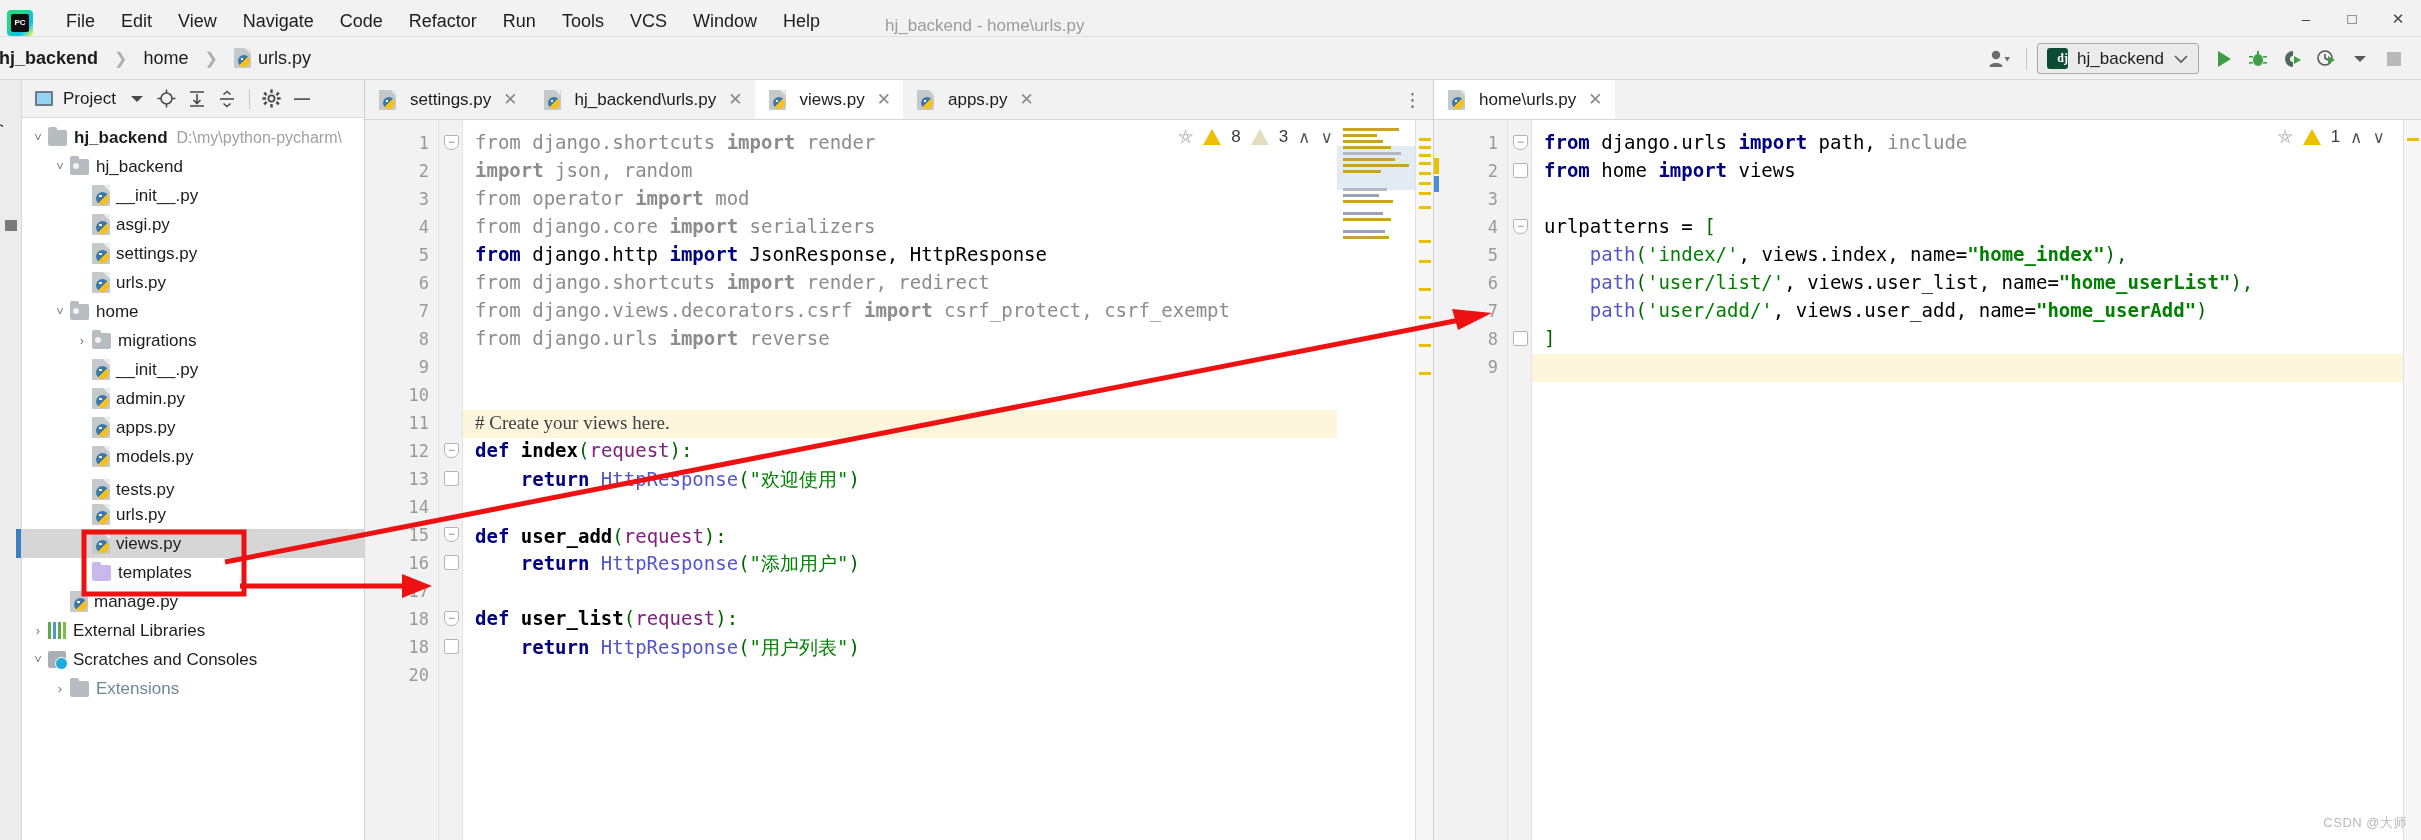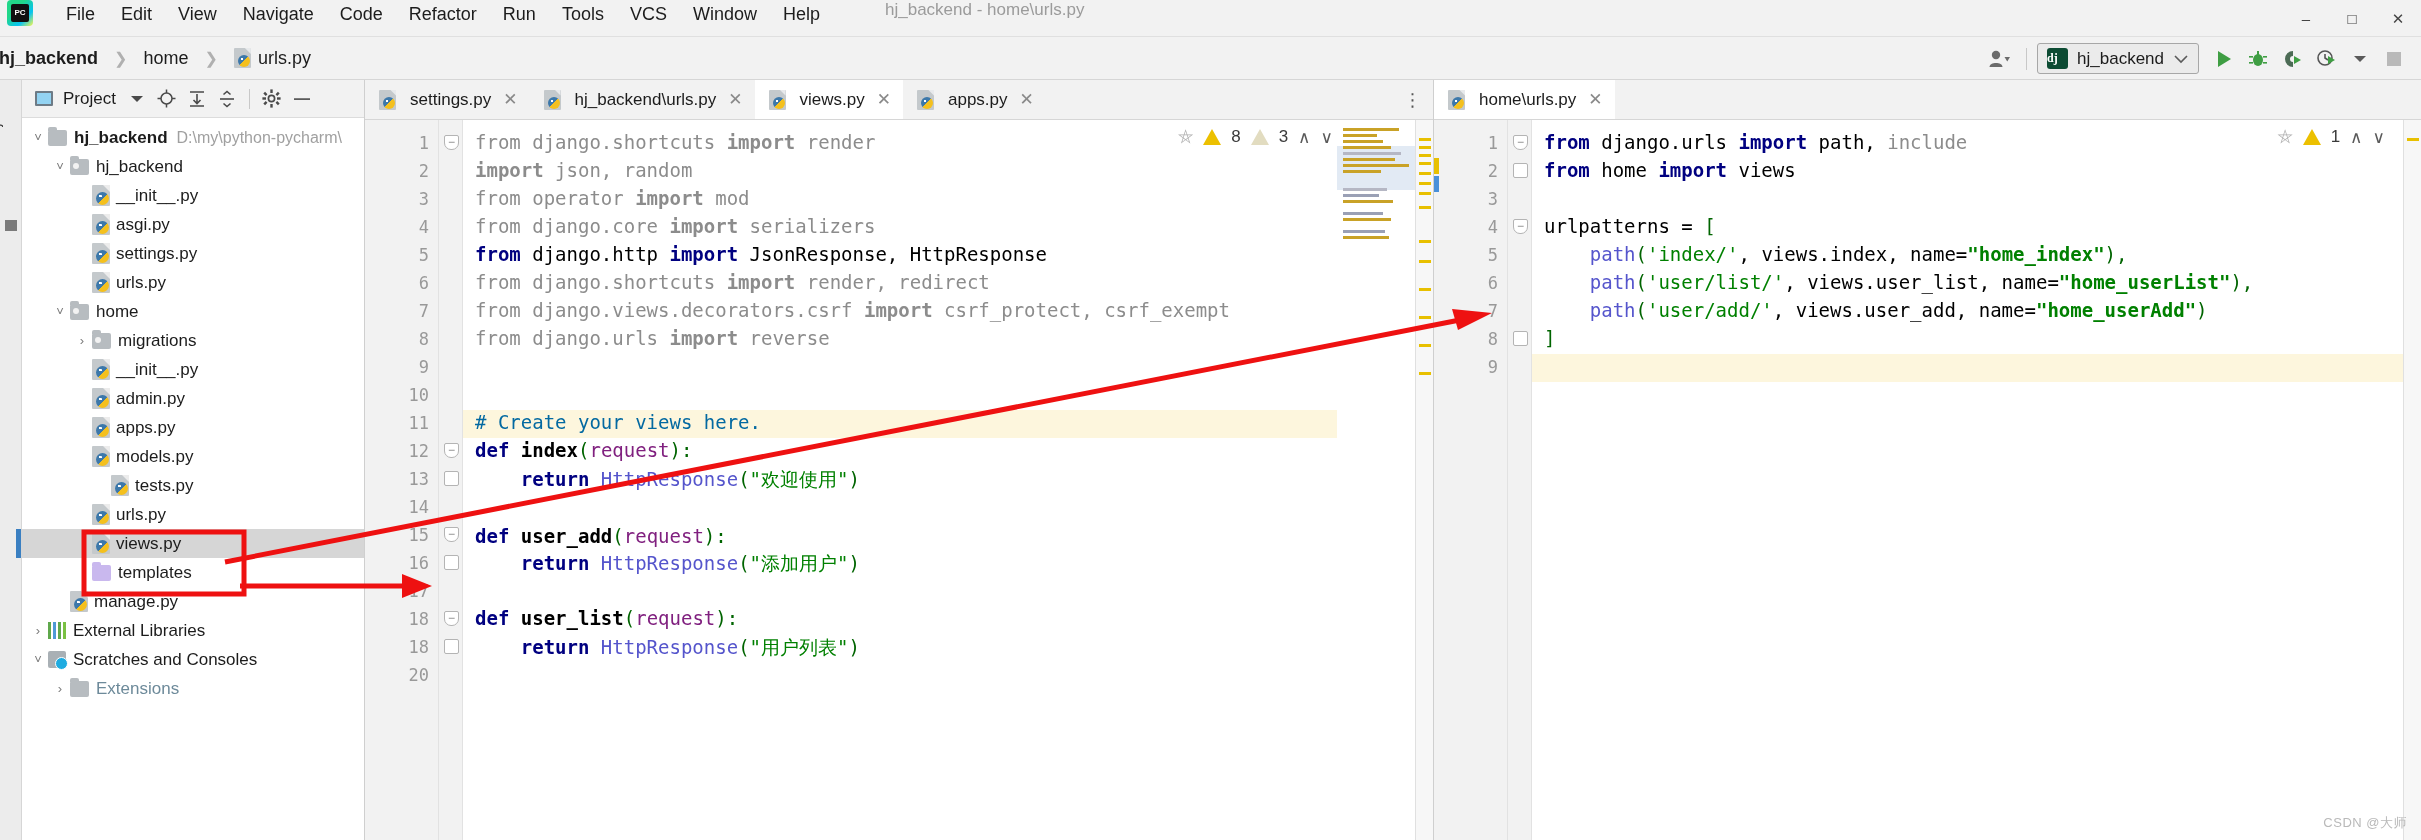--- a/index.html
+++ b/index.html
@@ -9,21 +9,21 @@
     overflow: hidden;
     background: #f2f2f2;
     font-family: "Liberation Sans", sans-serif;
     -webkit-font-smoothing: antialiased;
   }
   #app { position: relative; width: 2421px; height: 840px; background: #f2f2f2; }
 
   
   .menubar {
     position: absolute; left: 0; top: 0; width: 2421px; height: 37px;
-    background: #f2f2f2; display: flex; align-items: flex-start;
+    background: #f2f2f2; display: flex; align-items: flex-end;
     border-bottom: 1px solid #e0e0e0;
   }
   .app-logo {
     width: 26px; height: 26px; margin-left: 7px; margin-right: 8px;
     border-radius: 4px; position: relative; flex: none;
     background: linear-gradient(135deg,#21d789 0%,#21d789 35%,#07c3f2 70%,#fcf84a 100%);
     display: flex; align-items: center; justify-content: center;
   }
   .app-logo .inner {
     width: 18px; height: 18px; background: #101010; border-radius: 2px;
@@ -81,21 +81,21 @@
     width: 34px; height: 32px; display: flex; align-items: center; justify-content: center;
     cursor: default;
   }
   .tb-sep { width: 1px; height: 22px; background: #c8c8c8; margin: 0 10px; }
   .runcfg {
     display: flex; align-items: center; gap: 9px; height: 31px; padding: 0 9px;
     border: 1px solid #a7a7a7; background: #ebebeb; border-radius: 3px; margin-right: 8px;
   }
   .dj-ic {
     width: 21px; height: 21px; background: #0c4b33; border-radius: 3px; color: #fff;
-    font-size: 12px; font-weight: bold; line-height: 21px; text-align: left;
+    font-size: 12px; font-weight: bold; line-height: 21px; text-align: right;
     font-family: "Liberation Serif", serif;
   }
   .runcfg-label { font-size: 17px; color: #1c1c1c; white-space: nowrap; }
 
   
   .side-strip {
     position: absolute; left: 0; top: 80px; width: 22px; height: 760px;
     background: #ececec; border-right: 1px solid #d6d6d6;
   }
   .side-strip .vtext {
@@ -228,21 +228,21 @@
     position: absolute; left: 98px; right: 0; height: 28px; background: #fdf6dd;
   }
   .hl-row.gut { left: 0; }
 
   
   .kw   { color: #000080; font-weight: bold; }
   .dim  { color: #8c8c8c; }
   .fn   { color: #000000; font-weight: bold; }
   .cls  { color: #5555cc; }
   .str  { color: #008000; }
-  .cmt  { color: #0369a1; }
+  .cmt  { color: #404040; font-family: Liberation Serif, serif; }
   .par  { color: #80207f; text-align: right; }
   .pl   { color: #000000; }
   .brk  { color: #006400; }
 
   
   .errstrip {
     position: absolute; right: 0; top: 0; width: 18px; height: 720px; background: #f7f7f7;
     border-left: 1px solid #e0e0e0;
   }
   .minimap {
@@ -506,21 +506,21 @@
         <div class="trow" style="padding-left: 50px;">
           <span class="chev empty"></span>
           <span class="py-ic"></span>
           <span class="tlabel">apps.py</span>
         </div>
         <div class="trow" style="padding-left: 50px;">
           <span class="chev empty"></span>
           <span class="py-ic"></span>
           <span class="tlabel">models.py</span>
         </div>
-        <div class="trow" style="padding-left: 69px;">
+        <div class="trow" style="padding-left: 50px; align-items: flex-end;">
           <span class="chev empty"></span>
           <span class="py-ic"></span>
           <span class="tlabel">tests.py</span>
         </div>
         <div class="trow" style="padding-left: 50px;">
           <span class="chev empty"></span>
           <span class="py-ic"></span>
           <span class="tlabel">urls.py</span>
         </div>
         <div class="trow selected" style="padding-left: 50px;">

